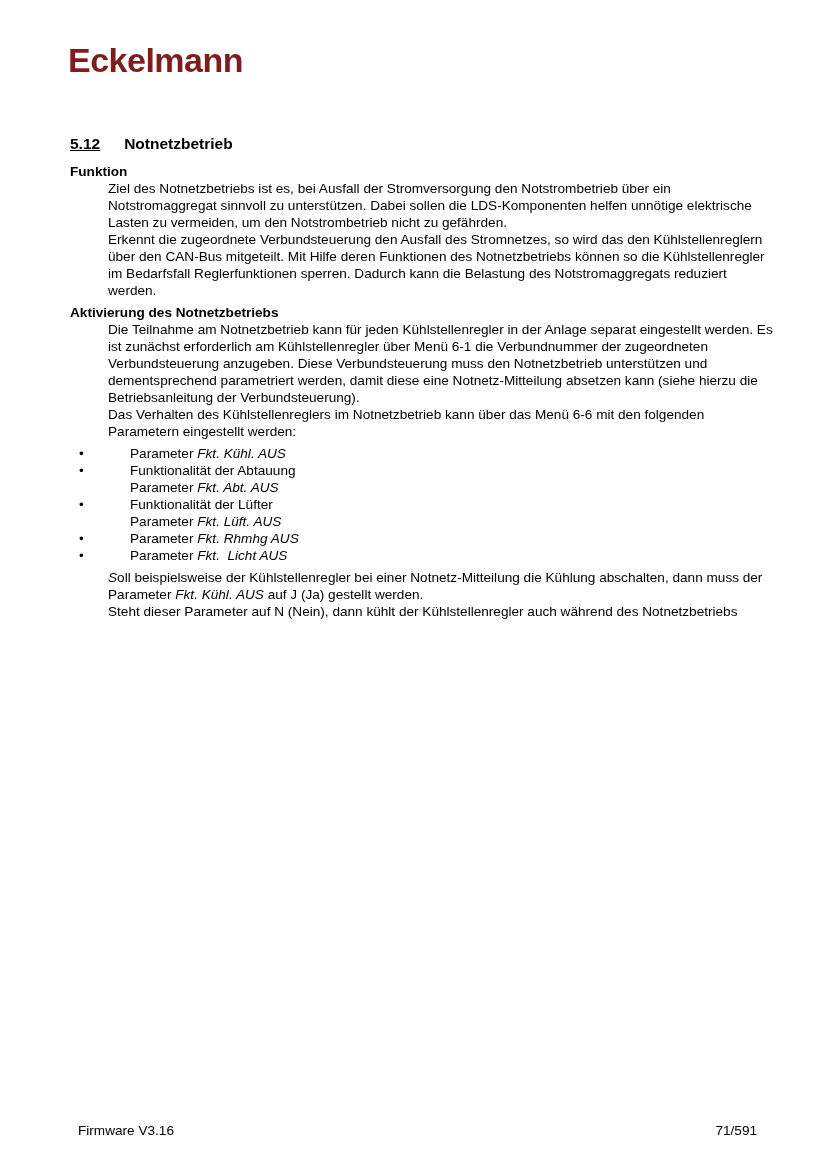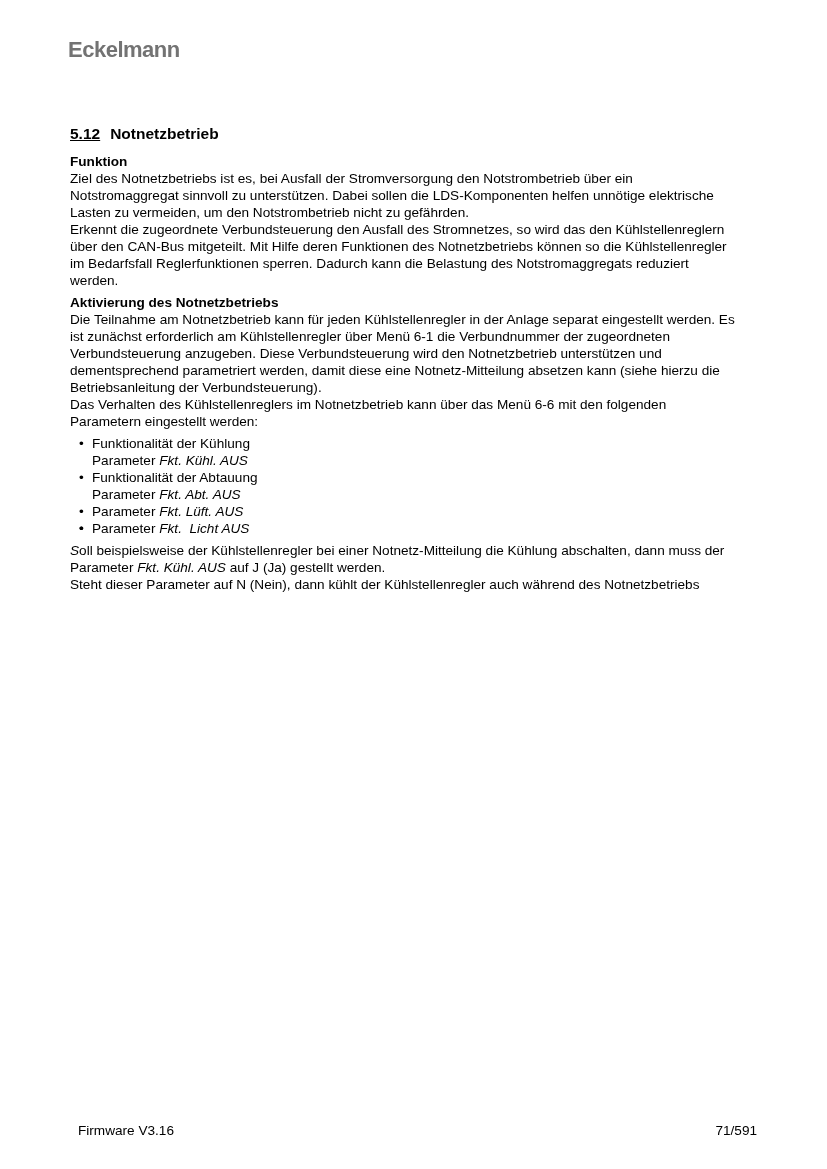--- a/index.html
+++ b/index.html
@@ -2,29 +2,29 @@
 <html><head>
 <meta charset="utf-8">
 <style>
   html, body { margin:0; padding:0; background:#ffffff; }
   .page {
     position:relative; width:827px; height:1169px; background:#ffffff;
     font-family:"Liberation Sans", sans-serif; color:#000000; overflow:hidden;
   }
   .content { position:absolute; left:70px; top:0; width:690px; }
   .logo {
-    margin:30px 0 0 -2px; font-size:22px; font-weight:bold; letter-spacing:-0.5px;
-    color:#737373; line-height:40px;
+    margin:40px 0 0 -2px; font-size:34px; font-weight:bold; letter-spacing:-0.5px;
+    color:#7f1d1d; line-height:40px;
   }
   .doc-heading { margin-top:54px; font-size:15.5px; font-weight:bold; line-height:19px; }
-  .doc-heading .num { display:inline-block; margin-right:10px;text-decoration:underline; }
+  .doc-heading .num { display:inline-block; margin-right:24px;text-decoration:underline; }
   .subheading { font-weight:bold; font-size:13.6px; line-height:17px; }
   .sec-funktion { margin-top:10px; }
   .sec-aktivierung { margin-top:5px; }
-  .tline { font-size:13.6px; line-height:17px; white-space:pre; }
+  .tline { font-size:13.6px; line-height:17px; white-space:pre;margin-left:38px; }
   .bullets { margin:5px 0 0 0; padding:0; list-style:none; font-size:13.6px; line-height:17px; }
   .bullets li { position:relative; padding-left:22px; }
   .dot { position:absolute; left:9px; top:0; }
   .it { font-style:italic; }
   .closing { margin-top:5px; }
   .footer {
     position:absolute; left:78px; right:70px; top:1122px;
     display:flex; font-size:13.6px; line-height:17px;
   }
   .footer > div { flex:1; }
@@ -54,45 +54,46 @@
           <div class="tline"><span>im Bedarfsfall Reglerfunktionen sperren. Dadurch kann die Belastung des Notstromaggregats reduziert</span></div>
           <div class="tline"><span>werden.</span></div>
         </div>
     </div>
 
     <div class="sec-aktivierung">
       <div class="subheading">Aktivierung des Notnetzbetriebs</div>
       <div>
           <div class="tline"><span>Die Teilnahme am Notnetzbetrieb kann für jeden Kühlstellenregler in der Anlage separat eingestellt werden. Es</span></div>
           <div class="tline"><span>ist zunächst erforderlich am Kühlstellenregler über Menü 6-1 die Verbundnummer der zugeordneten</span></div>
-          <div class="tline"><span>Verbundsteuerung anzugeben. Diese Verbundsteuerung wird den Notnetzbetrieb unterstützen und</span></div>
+          <div class="tline"><span>Verbundsteuerung anzugeben. Diese Verbundsteuerung muss den Notnetzbetrieb unterstützen und</span></div>
           <div class="tline"><span>dementsprechend parametriert werden, damit diese eine Notnetz-Mitteilung absetzen kann (siehe hierzu die</span></div>
           <div class="tline"><span>Betriebsanleitung der Verbundsteuerung).</span></div>
           <div class="tline"><span>Das Verhalten des Kühlstellenreglers im Notnetzbetrieb kann über das Menü 6-6 mit den folgenden</span></div>
           <div class="tline"><span>Parametern eingestellt werden:</span></div>
         </div>
     </div>
 
     <ul class="bullets">
       <li>
         <span class="dot">•</span>
-        <div class="tline"><span>Funktionalität der Kühlung</span></div>
         <div class="tline"><span>Parameter </span><span class="it">Fkt. Kühl. AUS</span></div>
       </li>
       <li>
         <span class="dot">•</span>
         <div class="tline"><span>Funktionalität der Abtauung</span></div>
         <div class="tline"><span>Parameter </span><span class="it">Fkt. Abt. AUS</span></div>
       </li>
       <li>
         <span class="dot">•</span>
+        <div class="tline"><span>Funktionalität der Lüfter</span></div>
         <div class="tline"><span>Parameter </span><span class="it">Fkt. Lüft. AUS</span></div>
       </li>
       <li>
         <span class="dot">•</span>
+        <div class="tline"><span>Parameter </span><span class="it">Fkt. Rhmhg AUS</span></div>
       </li>
       <li>
         <span class="dot">•</span>
         <div class="tline"><span>Parameter </span><span class="it">Fkt.  Licht AUS</span></div>
       </li>
     </ul>
 
     <div class="closing">
         <div class="tline"><span class="it">S</span><span>oll beispielsweise der Kühlstellenregler bei einer Notnetz-Mitteilung die Kühlung abschalten, dann muss der</span></div>
         <div class="tline"><span>Parameter </span><span class="it">Fkt. Kühl. AUS</span><span> auf J (Ja) gestellt werden.</span></div>

